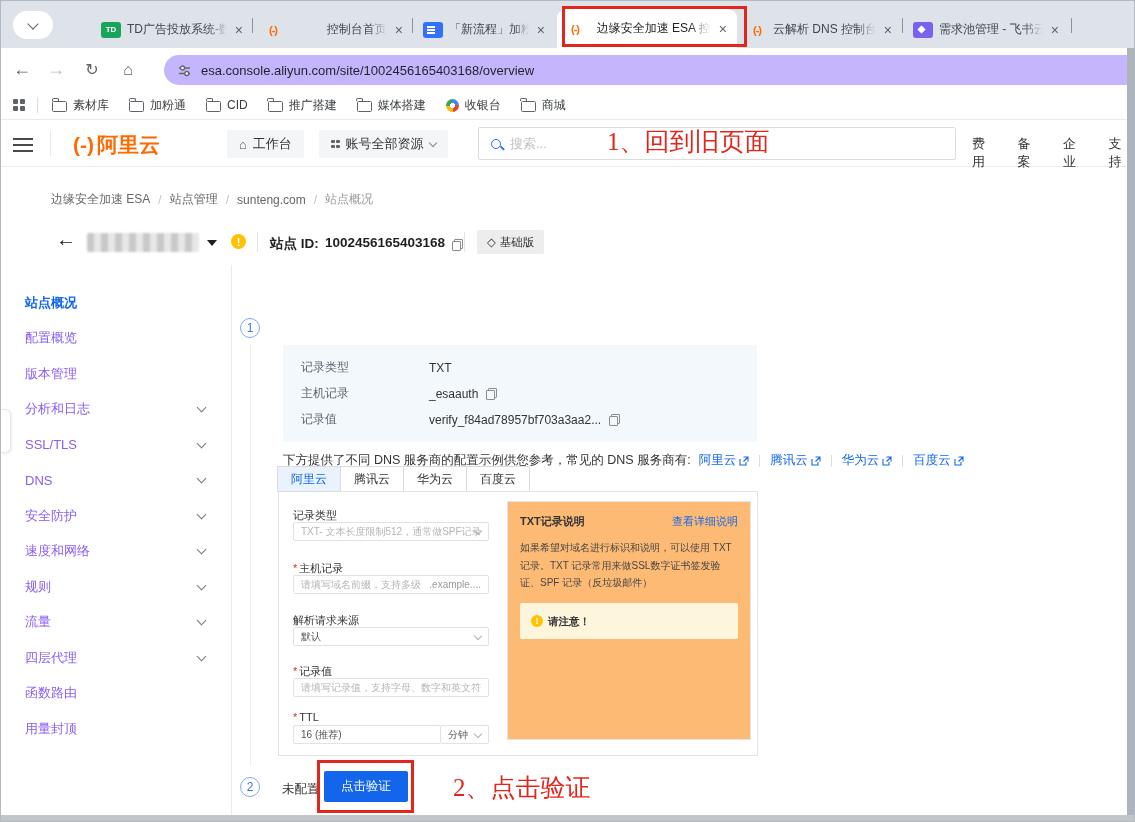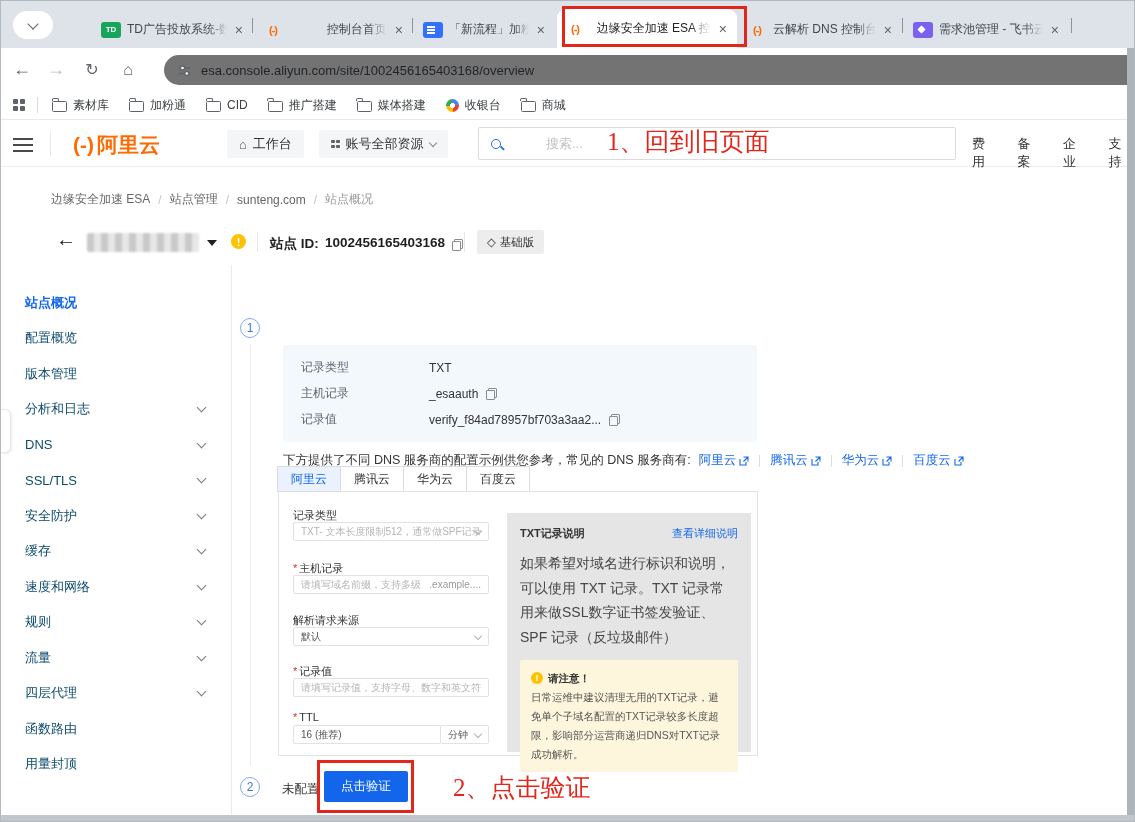--- a/index.html
+++ b/index.html
@@ -26,21 +26,21 @@
     box-shadow:0 3px 0 #fff,0 6px 0 #fff;}
   .fav.fproj{background:#7b61f0;border-radius:3px;position:relative;}
   .fav.fproj::before{content:"";position:absolute;left:4.5px;top:4.5px;width:7px;height:7px;background:#fff;
     border-radius:1px;transform:rotate(45deg) scale(.85);}
   .chv{display:inline-block;width:7px;height:7px;border-right:1.4px solid #5f6368;border-bottom:1.4px solid #5f6368;
     transform:rotate(45deg);margin-top:-3px;}
   
   .toolbar{position:absolute;left:0;top:47px;width:100%;height:43px;background:#fff;}
   .navic{position:absolute;top:0;height:43px;width:30px;display:flex;align-items:center;justify-content:center;
     font-size:18px;color:#5f6368;}
-  .urlbar{position:absolute;left:163px;top:7px;right:5px;height:30px;background:#737373;border-radius:15px 0 0 15px;
+  .urlbar{position:absolute;left:163px;top:7px;right:5px;height:30px;background:#c4b5fd;border-radius:15px 0 0 15px;
     display:flex;align-items:center;padding:0 14px;font-size:13px;color:#1f2328;}
   
   .bookmarks{position:absolute;left:0;top:90px;width:100%;height:28px;background:#fff;display:flex;
     align-items:center;font-size:12px;color:#3c4043;border-bottom:1px solid #f0f1f3;}
   .bm{display:flex;align-items:center;gap:6px;margin-right:20px;}
   .gridic{display:grid;grid-template-columns:5px 5px;grid-template-rows:5px 5px;gap:2px;}
   .gridic span{background:#5f6368;border-radius:1px;}
   .ic-folder{width:13px;height:9px;border:1.4px solid #5f6368;border-radius:1.5px;position:relative;margin-top:3px;}
   .ic-folder::before{content:"";position:absolute;top:-3.6px;left:-1.4px;width:5px;height:2px;
     border:1.4px solid #5f6368;border-bottom:none;border-radius:2px 2px 0 0;}
@@ -49,21 +49,21 @@
     conic-gradient(#4285f4 0 25%,#ea4335 25% 50%,#fbbc05 50% 75%,#34a853 75% 100%);}
   .vdiv{width:1px;background:#dadce0;}
   
   .alihead{position:absolute;left:0;top:118px;width:100%;height:48px;background:#fff;
     border-top:1px solid #e8eaed;border-bottom:1px solid #ececec;box-sizing:border-box;}
   .burger span{display:block;width:20px;height:2px;background:#4a4a4a;margin:4px 0;}
   .logo{display:flex;align-items:baseline;color:#ff6a00;font-weight:bold;font-size:21px;}
   .hbtn{position:absolute;top:10px;height:28px;background:#f4f5f7;border-radius:2px;display:flex;
     align-items:center;padding:0 12px;font-size:13px;color:#333;gap:6px;}
   .searchbox{position:absolute;left:477px;top:7px;width:478px;height:33px;border:1px solid #dcdcdc;border-radius:2px;
-    display:flex;align-items:center;padding:0 12px;box-sizing:border-box;font-size:13px;color:#bfbfbf;gap:36px;}
+    display:flex;align-items:center;padding:0 12px;box-sizing:border-box;font-size:13px;color:#bfbfbf;}
   .mag{width:8px;height:8px;border:1.7px solid #2a6ee9;border-radius:50%;position:relative;margin-right:9px;flex:0 0 auto;}
   .mag::after{content:"";position:absolute;width:4.5px;height:1.7px;background:#2a6ee9;right:-4px;bottom:-1.5px;transform:rotate(45deg);}
   .hnav{position:absolute;right:4px;top:15px;display:flex;gap:24px;font-size:13px;color:#333;width:158px;overflow:hidden;}
   
   .crumb{position:absolute;left:50px;top:190px;font-size:12px;color:#666;display:flex;gap:8px;align-items:center;}
   .crumb .sep{color:#c5c5c5;}
   .crumb .cur{color:#999;}
   .blurname{position:absolute;left:86px;top:232px;width:112px;height:19px;border-radius:2px;
     background:repeating-linear-gradient(90deg,#c9c9c9 0 7px,#e7e7e7 7px 14px),
                repeating-linear-gradient(0deg,rgba(180,180,180,.55) 0 6px,rgba(240,240,240,.55) 6px 12px);
@@ -75,21 +75,21 @@
   .badge{position:absolute;left:476px;top:229px;height:24px;background:#ededed;border-radius:2px;display:flex;
     align-items:center;padding:0 10px;font-size:11.5px;color:#333;gap:4px;}
   .cpy{position:relative;width:11px;height:12px;display:inline-block;margin-left:8px;}
   .cpy::before{content:"";position:absolute;right:0;top:0;width:7px;height:8px;border:1px solid #8c8c8c;border-radius:1px;}
   .cpy::after{content:"";position:absolute;left:0;bottom:0;width:7px;height:8px;border:1px solid #8c8c8c;
     background:#f3f8fd;border-radius:1px;}
   .cpy.onwhite::after{background:#fff;}
   
   .sidebar{position:absolute;left:0;top:264px;width:231px;bottom:6px;background:#fff;border-right:1px solid #ebebeb;box-sizing:border-box;}
   .sidebar ul{list-style:none;margin:0;padding:20px 0 0;}
-  .sidebar li{height:35.5px;display:flex;align-items:center;padding:0 24px;font-size:13px;color:#0c4a6e;position:relative;}
+  .sidebar li{height:35.5px;display:flex;align-items:center;padding:0 24px;font-size:13px;color:#8b5cf6;position:relative;}
   .sidebar li.active{color:#1366ec;font-weight:bold;}
   .sidebar li .chv{position:absolute;right:26px;border-color:#7a7a7a;width:6px;height:6px;}
   .handle{position:absolute;left:0;top:408px;width:9px;height:42px;background:#fff;border:1px solid #e8e8e8;border-left:none;
     border-radius:0 6px 6px 0;box-shadow:1px 1px 3px rgba(0,0,0,.08);}
   
   .stepc{position:absolute;width:20px;height:20px;border:1px solid #85a9ef;border-radius:50%;color:#3f74e8;
     font-size:12px;display:flex;align-items:center;justify-content:center;background:#fff;box-sizing:border-box;}
   .stepline{position:absolute;left:249px;top:343px;width:1px;height:422px;background:#ededed;}
   .s1title{position:absolute;left:282px;top:319px;font-size:13.5px;font-weight:bold;color:#1f1f1f;}
   .infobox{position:absolute;left:282px;top:344px;width:474px;height:97px;background:#f3f8fd;border-radius:2px;
@@ -108,26 +108,26 @@
   .flabel{position:absolute;left:14px;font-size:11px;color:#333;}
   .flabel .req{color:#e02b1b;margin-right:2px;}
   .rul{border-bottom:1px solid #ef6f64;padding-bottom:1.5px;}
   .fbox{position:absolute;left:14px;width:196px;height:19px;border:1px solid #e2e2e2;border-radius:2px;
     display:flex;align-items:center;padding:0 7px;font-size:10px;color:#b5b5b5;box-sizing:border-box;background:#fff;}
   .fbox .dark{color:#555;}
   .fbox .chvs{position:absolute;right:7px;width:5px;height:5px;border-right:1.2px solid #b0b0b0;border-bottom:1.2px solid #b0b0b0;
     display:inline-block;transform:rotate(45deg);margin-top:-2px;}
   .fbox .ph{white-space:nowrap;overflow:hidden;flex:1;}
   .fbox .sfx{color:#9a9a9a;flex:0 0 auto;margin-left:4px;}
-  .panel{position:absolute;left:228px;top:9px;width:244px;height:239px;border:1px solid #e5e5e5;background:#e5e5e5;
-    box-sizing:border-box;padding:12px;margin-top:12px;}
+  .panel{position:absolute;left:228px;top:9px;width:244px;height:239px;border:1px solid #e5e5e5;background:#fdba74;
+    box-sizing:border-box;padding:12px;}
   .ptop{display:flex;justify-content:space-between;align-items:center;}
   .ptitle{font-size:11px;font-weight:bold;color:#333;}
   .plink2{font-size:11px;color:#1366ec;}
-  .pbody{font-size:14px;color:#464646;line-height:1.75;margin-top:10px;}
+  .pbody{font-size:10px;color:#464646;line-height:1.75;margin-top:10px;}
   .notice{margin-top:11px;background:#fdf6dd;padding:9px 11px;font-size:10.5px;color:#555;line-height:1.8;border-radius:2px;}
   .ntitle{color:#333;font-weight:bold;display:flex;align-items:center;gap:5px;}
   .warns{width:12px;height:12px;border-radius:50%;background:#ffc200;color:#fff;font-size:9px;font-weight:bold;
     display:flex;align-items:center;justify-content:center;flex:0 0 auto;}
   .vbtn{position:absolute;left:323px;top:770px;width:84px;height:31px;background:#1366ec;color:#fff;font-size:12.5px;
     display:flex;align-items:center;justify-content:center;border-radius:2px;}
   .status2{position:absolute;left:281px;top:780px;font-size:12.5px;color:#333;}
   
   .ann-rect{position:absolute;border:3px solid #e3261b;box-sizing:border-box;}
   .ann-text{position:absolute;color:#e3261b;font-size:25px;font-family:"Liberation Serif","DejaVu Serif",serif;white-space:nowrap;}
@@ -319,33 +319,29 @@
           <span>配置概览</span>
         </li>
       <li>
           <span>版本管理</span>
         </li>
       <li>
           <span>分析和日志</span>
           <span class="chv"></span>
         </li>
       <li>
+          <span>SSL/TLS</span>
+          <span class="chv"></span>
+        </li>
+      <li>
           <span>DNS</span>
           <span class="chv"></span>
         </li>
       <li>
-          <span>SSL/TLS</span>
-          <span class="chv"></span>
-        </li>
-      <li>
           <span>安全防护</span>
-          <span class="chv"></span>
-        </li>
-      <li>
-          <span>缓存</span>
           <span class="chv"></span>
         </li>
       <li>
           <span>速度和网络</span>
           <span class="chv"></span>
         </li>
       <li>
           <span>规则</span>
           <span class="chv"></span>
         </li>
@@ -469,21 +465,20 @@
       <div class="ptop">
         <span class="ptitle">TXT记录说明</span>
         <span class="plink2">查看详细说明</span>
       </div>
       <div class="pbody">如果希望对域名进行标识和说明，可以使用 TXT 记录。TXT 记录常用来做SSL数字证书签发验证、SPF 记录（反垃圾邮件）</div>
       <div class="notice">
         <div class="ntitle">
             <span class="warns">!</span>
             <span>请注意！</span>
           </div>
-        <div>日常运维中建议清理无用的TXT记录，避免单个子域名配置的TXT记录较多长度超限，影响部分运营商递归DNS对TXT记录成功解析。</div>
       </div>
     </div>
   </div>
 
   
   <div class="stepc" style="left:239px;top:776px;">
       <span>2</span>
     </div>
   <span class="status2">未配置</span>
   <div class="vbtn">点击验证</div>

